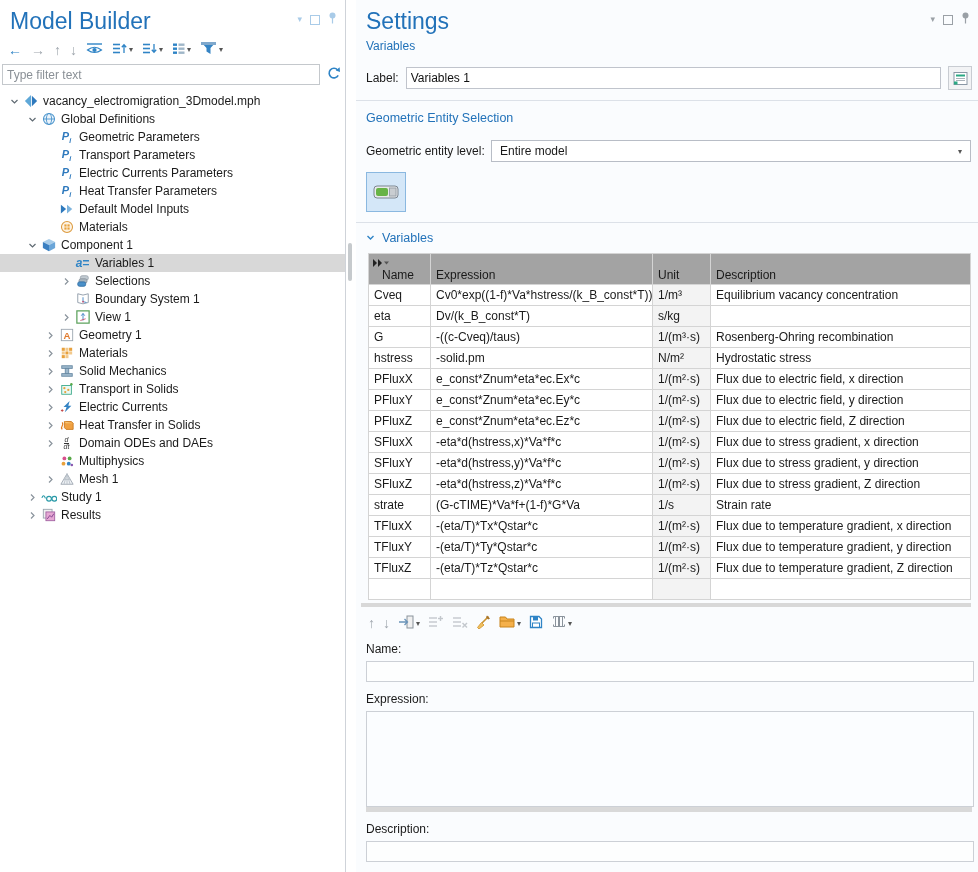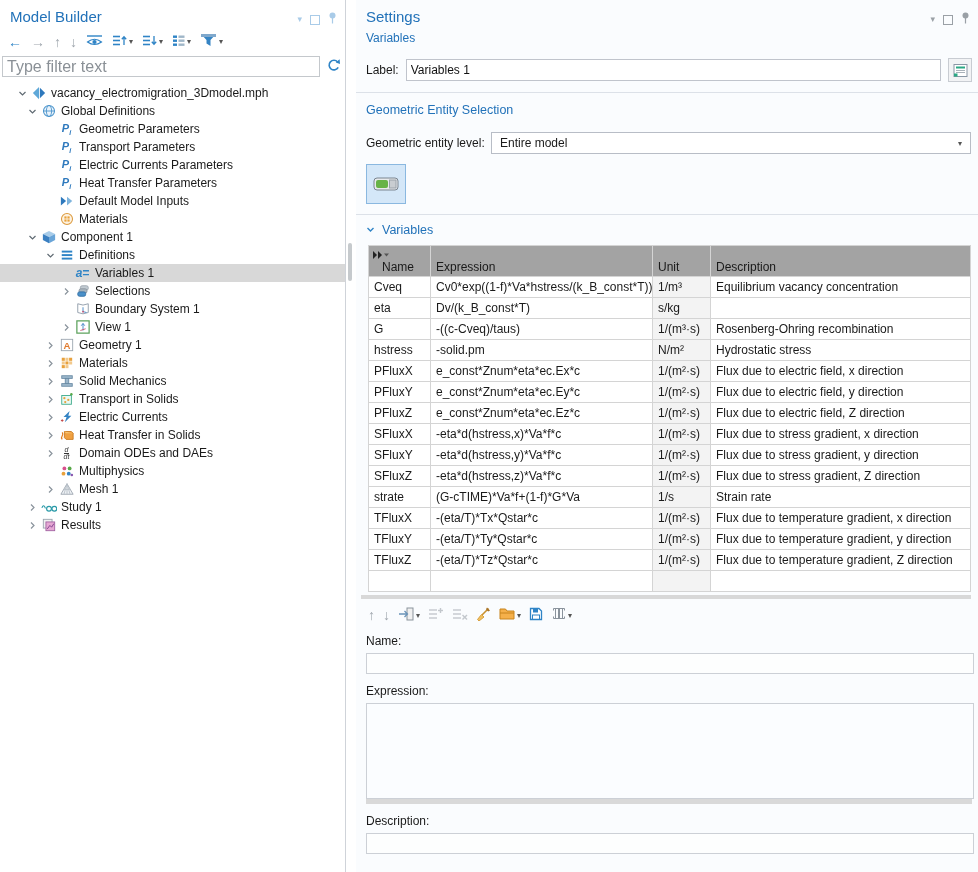--- a/index.html
+++ b/index.html
@@ -2,41 +2,41 @@
 <html><head>
 <meta charset="utf-8">
 <style>
   html,body{margin:0;padding:0;}
   body{width:978px;height:872px;overflow:hidden;font-family:"Liberation Sans",sans-serif;font-size:12px;color:#1a1a1a;background:#fff;}
   .app{position:relative;width:978px;height:872px;background:#fff;}
 
   
   .mb-panel{position:absolute;left:0;top:0;width:346px;height:872px;background:#fff;border-right:1px solid #cfd3d9;box-sizing:border-box;}
   .panel-head{display:flex;align-items:flex-start;justify-content:space-between;padding:8px 8px 0 10px;}
-  .panel-title{font-size:15px;color:#2272b9;}
+  .panel-title{font-size:23px;color:#2272b9;}
   .win-controls{display:flex;gap:8px;align-items:center;margin-top:4px;}
   .win-controls .caret{font-size:9px;line-height:9px;}
   .winsq{width:8px;height:8px;border:1.4px solid currentColor;display:inline-block;}
   .mb-ctl{color:#a9cbe8;}
   .set-ctl{color:#9aa0a6;}
 
   .mb-toolbar{display:flex;align-items:center;gap:9px;padding:6px 6px 4px 8px;}
   .tbtn{display:inline-flex;align-items:center;gap:2px;cursor:default;}
   .arrow{font-size:14px;line-height:14px;}
   .blue{color:#2f84c6;} .gray{color:#9fa6ad;}
   .ddcaret{font-size:8px;color:#555;}
 
   .filter-row{display:flex;align-items:center;padding:2px 4px 0 2px;gap:6px;}
-  .filter-input{flex:1;height:17px;border:1px solid #c4c8cc;font-size:16px;padding:1px 4px;color:#333;background:#fff;}
+  .filter-input{flex:1;height:17px;border:1px solid #c4c8cc;font-size:12px;padding:1px 4px;color:#333;background:#fff;}
   .filter-input::placeholder{color:#8a9096;}
 
   .tree{margin-top:7px;}
   .trow{display:flex;align-items:center;height:18px;cursor:default;}
   .trow.sel{background:#d8d8d8;}
-  .ind0{padding-left:14px;} .ind1{padding-left:24px;} .ind2{padding-left:42px;} .ind3{padding-left:58px;}
+  .ind0{padding-left:6px;} .ind1{padding-left:24px;} .ind2{padding-left:42px;} .ind3{padding-left:58px;}
   .chev{width:16px;height:16px;flex:0 0 16px;display:flex;align-items:center;justify-content:center;}
   .ticon{width:17px;height:16px;flex:0 0 17px;display:flex;align-items:center;justify-content:center;}
   .tlabel{margin-left:4px;white-space:nowrap;}
   .pi-ic{font-weight:bold;color:#2e79bd;font-size:11px;font-style:italic;}
   .pi-ic sub{font-size:7px;}
   .aeq-ic{color:#2f84c6;font-size:12px;font-style:italic;font-weight:600;}
   .frac{display:flex;flex-direction:column;font-size:7px;line-height:6px;color:#333;align-items:center;font-style:italic;}
   .frac span:first-child{border-bottom:1px solid #333;padding:0 1px;}
 
   .grip{position:absolute;left:348px;top:243px;width:4px;height:38px;background:#c6cacd;border-radius:2px;}
@@ -255,35 +255,20 @@
           </span>
         <span class="ticon">
             <svg width="14" height="14" viewBox="0 0 16 16">
               <polygon points="8,1 15,4.5 8,8 1,4.5" fill="#a8cce9"></polygon>
               <polygon points="1,4.5 8,8 8,15 1,11.5" fill="#3a7fc1"></polygon>
               <polygon points="15,4.5 8,8 8,15 15,11.5" fill="#6aa5d8"></polygon>
             </svg>
           </span>
         <span class="tlabel">Component 1</span>
       </div>
-      <div class="trow ind2">
-        <span class="chev">
-            <svg width="9" height="9">
-              <path d="M1.5 3 L4.5 6 L7.5 3" fill="none" stroke="#5f6a72" stroke-width="1.2"></path>
-            </svg>
-          </span>
-        <span class="ticon">
-            <svg width="14" height="14" viewBox="0 0 16 16">
-              <rect x="2" y="3" width="12" height="2.2" fill="#2f84c6"></rect>
-              <rect x="2" y="7" width="12" height="2.2" fill="#2f84c6"></rect>
-              <rect x="2" y="11" width="12" height="2.2" fill="#2f84c6"></rect>
-            </svg>
-          </span>
-        <span class="tlabel">Definitions</span>
-      </div>
       <div class="trow ind3 sel">
         <span class="chev"></span>
         <span class="ticon">
             <span class="aeq-ic">a=</span>
           </span>
         <span class="tlabel">Variables 1</span>
       </div>
       <div class="trow ind3">
         <span class="chev">
             <svg width="9" height="9">

